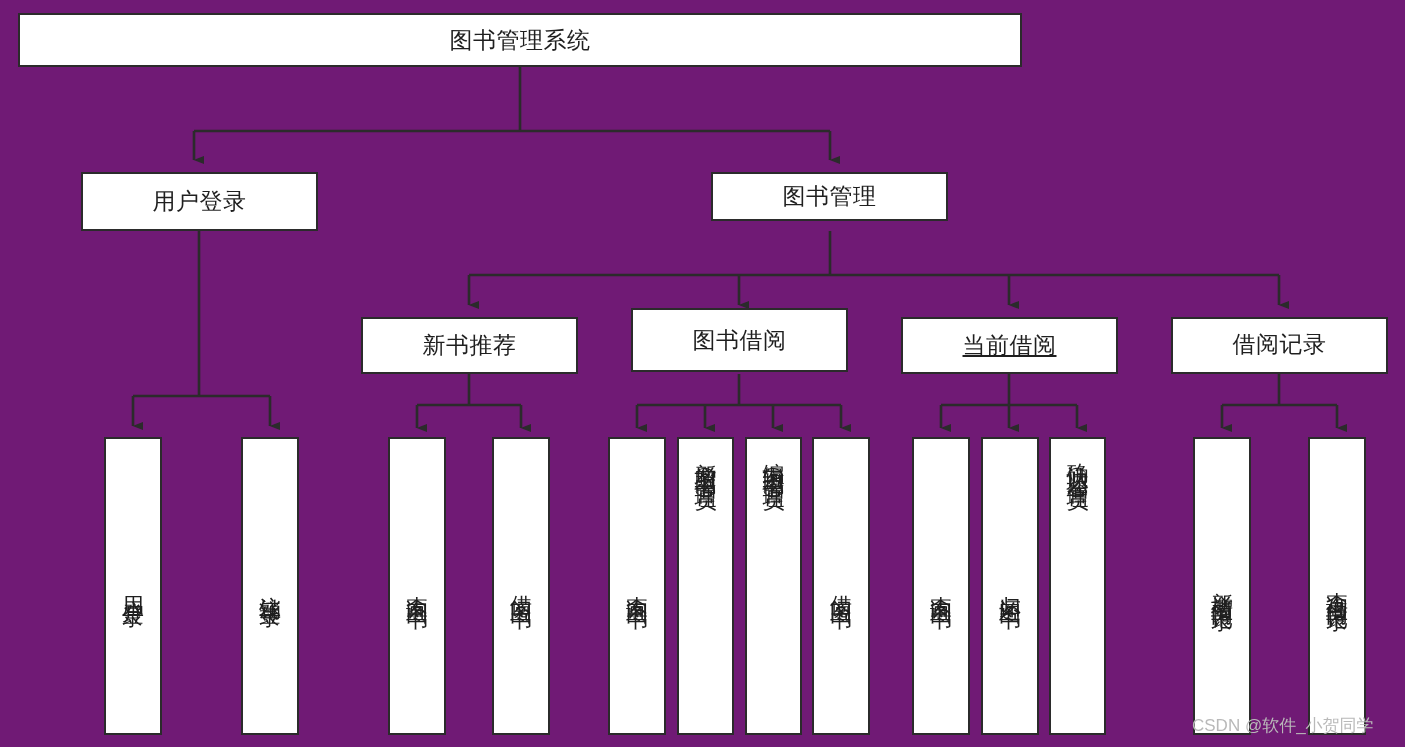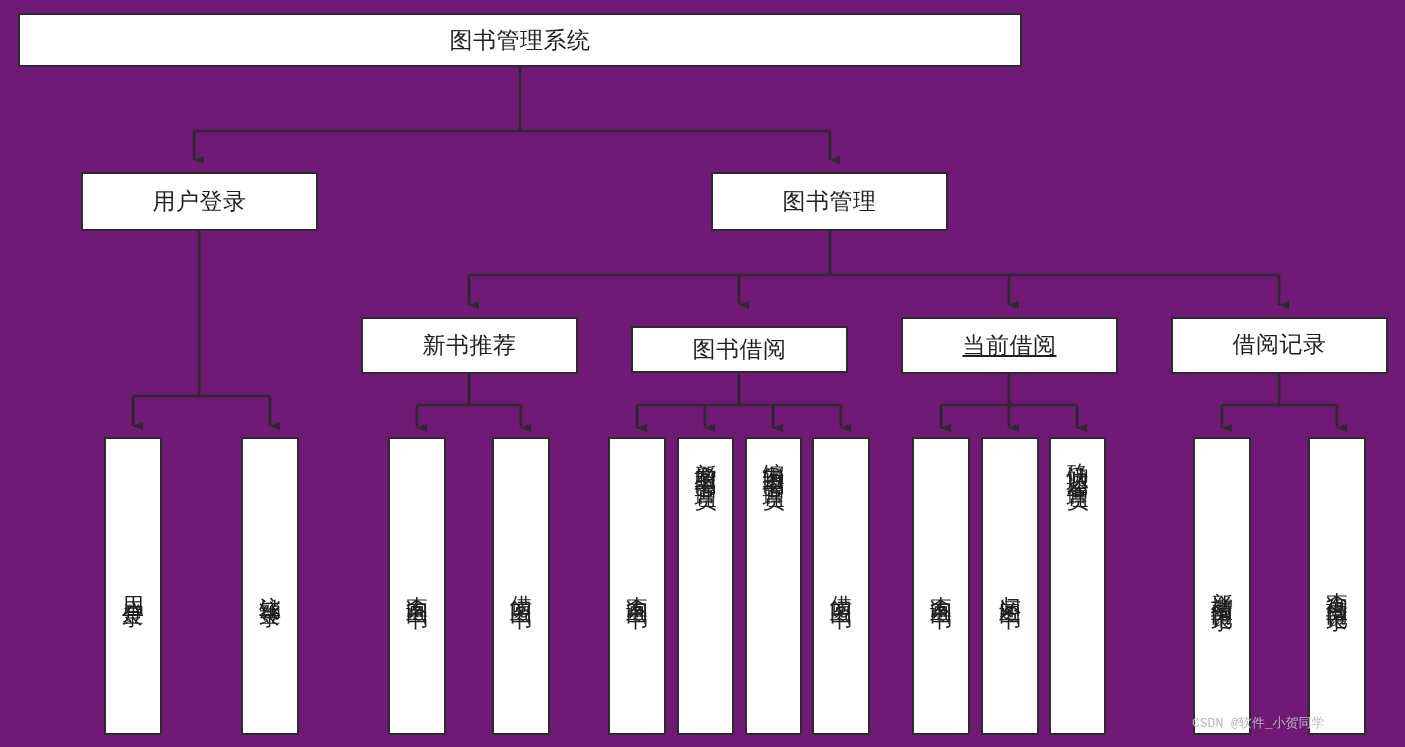--- a/index.html
+++ b/index.html
@@ -63,24 +63,24 @@
   }
   
   .node.vert.mid {
     align-items: center;
     padding-top: 0;
   }
   .watermark {
     position: absolute;
     left: 1192px;
     top: 714px;
-    font-size: 13px;
+    font-size: 17px;
     color: #b9b9b9;
     white-space: nowrap;
-    font-family: Liberation Mono, monospace;
+    font-family: Liberation Sans, sans-serif;
   }
 </style>
 </head>
 <body>
 
 <div id="canvas">
 
   <svg id="connectors" viewBox="0 0 1405 747" width="1405" height="747" xmlns="http://www.w3.org/2000/svg">
     <defs>
       <marker id="arrowhead" markerWidth="9" markerHeight="11" refX="4.5" refY="10.2" orient="auto" markerUnits="userSpaceOnUse">
@@ -130,29 +130,29 @@
   </svg>
 
   <div class="node horiz title" style="left:18px; top:13px; width:1004px; height:54px;">
     <span class="label">图书管理系统</span>
   </div>
 
   <div class="node horiz" style="left:81px; top:172px; width:237px; height:59px;">
     <span class="label">用户登录</span>
   </div>
 
-  <div class="node horiz" style="left:711px; top:172px; width:237px; height:59px;">
+  <div class="node horiz" style="left:711px; top:172px; width:237px; height:49px;">
     <span class="label">图书管理</span>
   </div>
 
   <div class="node horiz" style="left:361px; top:317px; width:217px; height:57px;">
     <span class="label">新书推荐</span>
   </div>
 
-  <div class="node horiz" style="left:631px; top:326px; width:217px; height:47px;">
+  <div class="node horiz" style="left:631px; top:308px; width:217px; height:64px;">
     <span class="label">图书借阅</span>
   </div>
 
   <div class="node horiz" style="left:901px; top:317px; width:217px; height:57px;text-decoration:underline;">
     <span class="label">当前借阅</span>
   </div>
 
   <div class="node horiz" style="left:1171px; top:317px; width:217px; height:57px;font-family:Liberation Serif, serif;">
     <span class="label">借阅记录</span>
   </div>

